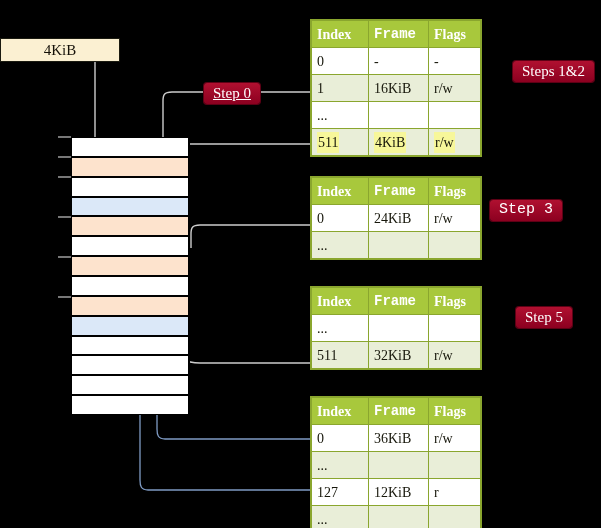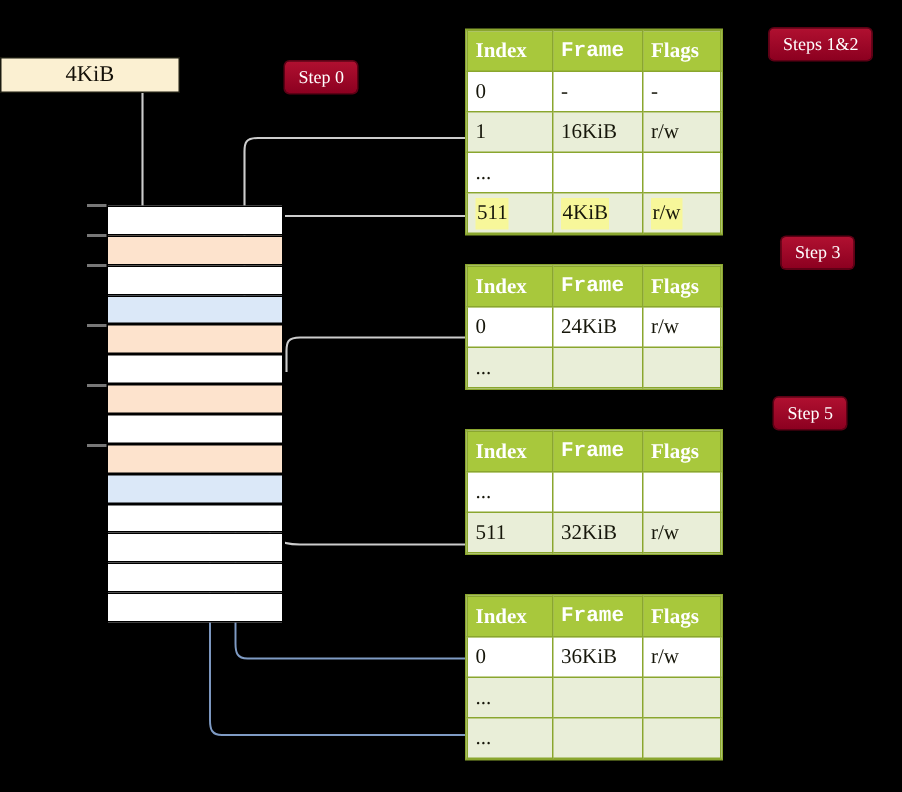--- a/index.html
+++ b/index.html
@@ -19,27 +19,28 @@
     overflow: hidden;
   }
 
   
   .step-badge {
     position: absolute;
     background: #a80d2a;
     background: linear-gradient(#b01030, #8c0020);
     color: #ffffff;
     font-family: "Liberation Serif", "DejaVu Serif", serif;
-    font-size: 12px;
+    font-size: 15px;
     line-height: 18px;
     padding: 1px 9px 2px 9px;
     border-radius: 3px;
     white-space: nowrap;
     box-shadow: 0 0 0 1px #5e0015;
     text-align: center;
+    margin-top: 42px;
   }
 
   
   .page-box {
     position: absolute;
     background: #fbf0d2;
     border: 1px solid #1a1a10;
     color: #141008;
     font-size: 15px;
     text-align: center;
@@ -175,27 +176,27 @@
 
     <g>
       <path d="M 311,490 L 148,490 C 141,490 140,486 140,480 L 140,211" fill="none" stroke="#7f9bc4" stroke-width="1.3" marker-end="url(#arrow-blue-up)"></path>
     </g>
   </svg>
 
   <div class="page-box" style="left:0px; top:38px; width:120px; height:24px;">
     <span>4KiB</span>
   </div>
 
-  <div class="step-badge" style="left:190px; top:41px;">
+  <div class="step-badge" style="left:204px; top:41px;text-decoration:underline;">
     <span>Step 0</span>
   </div>
   <div class="step-badge" style="left:513px; top:19px;">
     <span>Steps 1&amp;2</span>
   </div>
-  <div class="step-badge" style="left:521px; top:158px;">
+  <div class="step-badge" style="left:490px; top:158px;font-family:Liberation Mono, monospace;">
     <span>Step 3</span>
   </div>
   <div class="step-badge" style="left:516px; top:265px;">
     <span>Step 5</span>
   </div>
 
   <div class="memcol" style="left:70px; top:137px; width:120px; height:278px;" id="memcol">
       <div class="memrow white"></div>
       <div class="memrow orange"></div>
       <div class="memrow white"></div>
@@ -307,20 +308,25 @@
         <tr class="plain">
           <td class="c-index">0</td>
           <td class="c-frame">36KiB</td>
           <td class="c-flags">r/w</td>
         </tr>
         <tr class="alt">
           <td class="c-index">...</td>
           <td class="c-frame"></td>
           <td class="c-flags"></td>
         </tr>
+        <tr class="plain">
+          <td class="c-index">127</td>
+          <td class="c-frame">12KiB</td>
+          <td class="c-flags">r</td>
+        </tr>
         <tr class="alt">
           <td class="c-index">...</td>
           <td class="c-frame"></td>
           <td class="c-flags"></td>
         </tr>
       </tbody>
     </table>
 
 </div>
 

